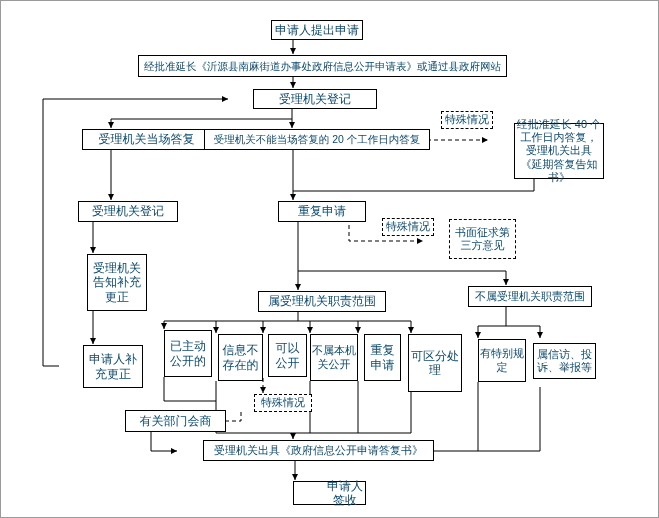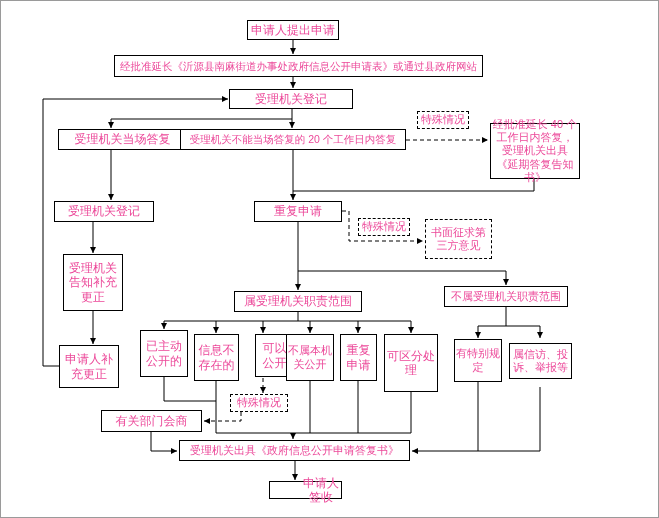--- a/index.html
+++ b/index.html
@@ -5,22 +5,22 @@
   * { margin:0; padding:0; box-sizing:border-box; }
   body { background:#fff; font-family:"Liberation Sans", sans-serif; }
   .canvas {
     position:relative; width:659px; height:518px;
     background:#ffffff; border:1px solid #9a9a9a; overflow:hidden;
   }
   .edges { position:absolute; left:0; top:0; width:659px; height:518px; }
   .node {
     position:absolute; border:1px solid #000; background:#fff;
     display:flex; align-items:center; justify-content:center;
-    text-align:center; font-size:12px; line-height:1.2; color:#ec4899;
-    padding:0 1px; word-break:break-all;
+    text-align:center; font-size:12px; line-height:1.2; color:#0c4a6e;
+    padding:0 1px; word-break:break-all;margin-left:24px;
   }
   .node.dashed { border-style:dashed; }
   .fs11 { font-size:11px; }
   .fs10 { font-size:10.5px; }
   .nowrap { white-space:nowrap; word-break:keep-all; }
 </style>
 </head>
 <body>
 
 <div class="canvas">
@@ -113,35 +113,35 @@
   <div class="node" style="left:62px; top:253px; width:60px; height:57px;">受理机关告知补充更正</div>
 
   <div class="node" style="left:233px; top:290px; width:128px; height:21px;">属受理机关职责范围</div>
 
   <div class="node fs11" style="left:443px; top:285px; width:124px; height:21px;">不属受理机关职责范围</div>
 
   <div class="node" style="left:139px; top:329px; width:48px; height:47px;">已主动公开的</div>
 
   <div class="node" style="left:193px; top:333px; width:45px; height:47px;">信息不存在的</div>
 
-  <div class="node" style="left:254px; top:333px; width:39px; height:43px;">可以公开</div>
+  <div class="node" style="left:243px; top:333px; width:39px; height:43px;">可以公开</div>
 
   <div class="node fs11" style="left:285px; top:333px; width:48px; height:47px;">不属本机关公开</div>
 
   <div class="node" style="left:339px; top:333px; width:37px; height:47px;">重复申请</div>
 
   <div class="node" style="left:383px; top:333px; width:54px; height:58px;">可区分处理</div>
 
   <div class="node fs11" style="left:453px; top:338px; width:48px; height:43px;">有特别规定</div>
 
   <div class="node fs11" style="left:508px; top:342px; width:63px; height:36px;">属信访、投诉、举报等</div>
 
   <div class="node" style="left:58px; top:344px; width:60px; height:43px;">申请人补充更正</div>
 
   <div class="node dashed fs11" style="left:229px; top:393px; width:58px; height:18px;">特殊情况</div>
 
   <div class="node" style="left:100px; top:409px; width:101px; height:22px;">有关部门会商</div>
 
   <div class="node fs11 nowrap" style="left:178px; top:439px; width:231px; height:21px;">受理机关出具《政府信息公开申请答复书》</div>
 
-  <div class="node" style="left:268px; top:480px; width:73px; height:18px;padding-left:32px;">申请人签收</div>
+  <div class="node" style="left:268px; top:480px; width:73px; height:24px;padding-left:32px;">申请人签收</div>
 
 </div>
 
 </body></html>

